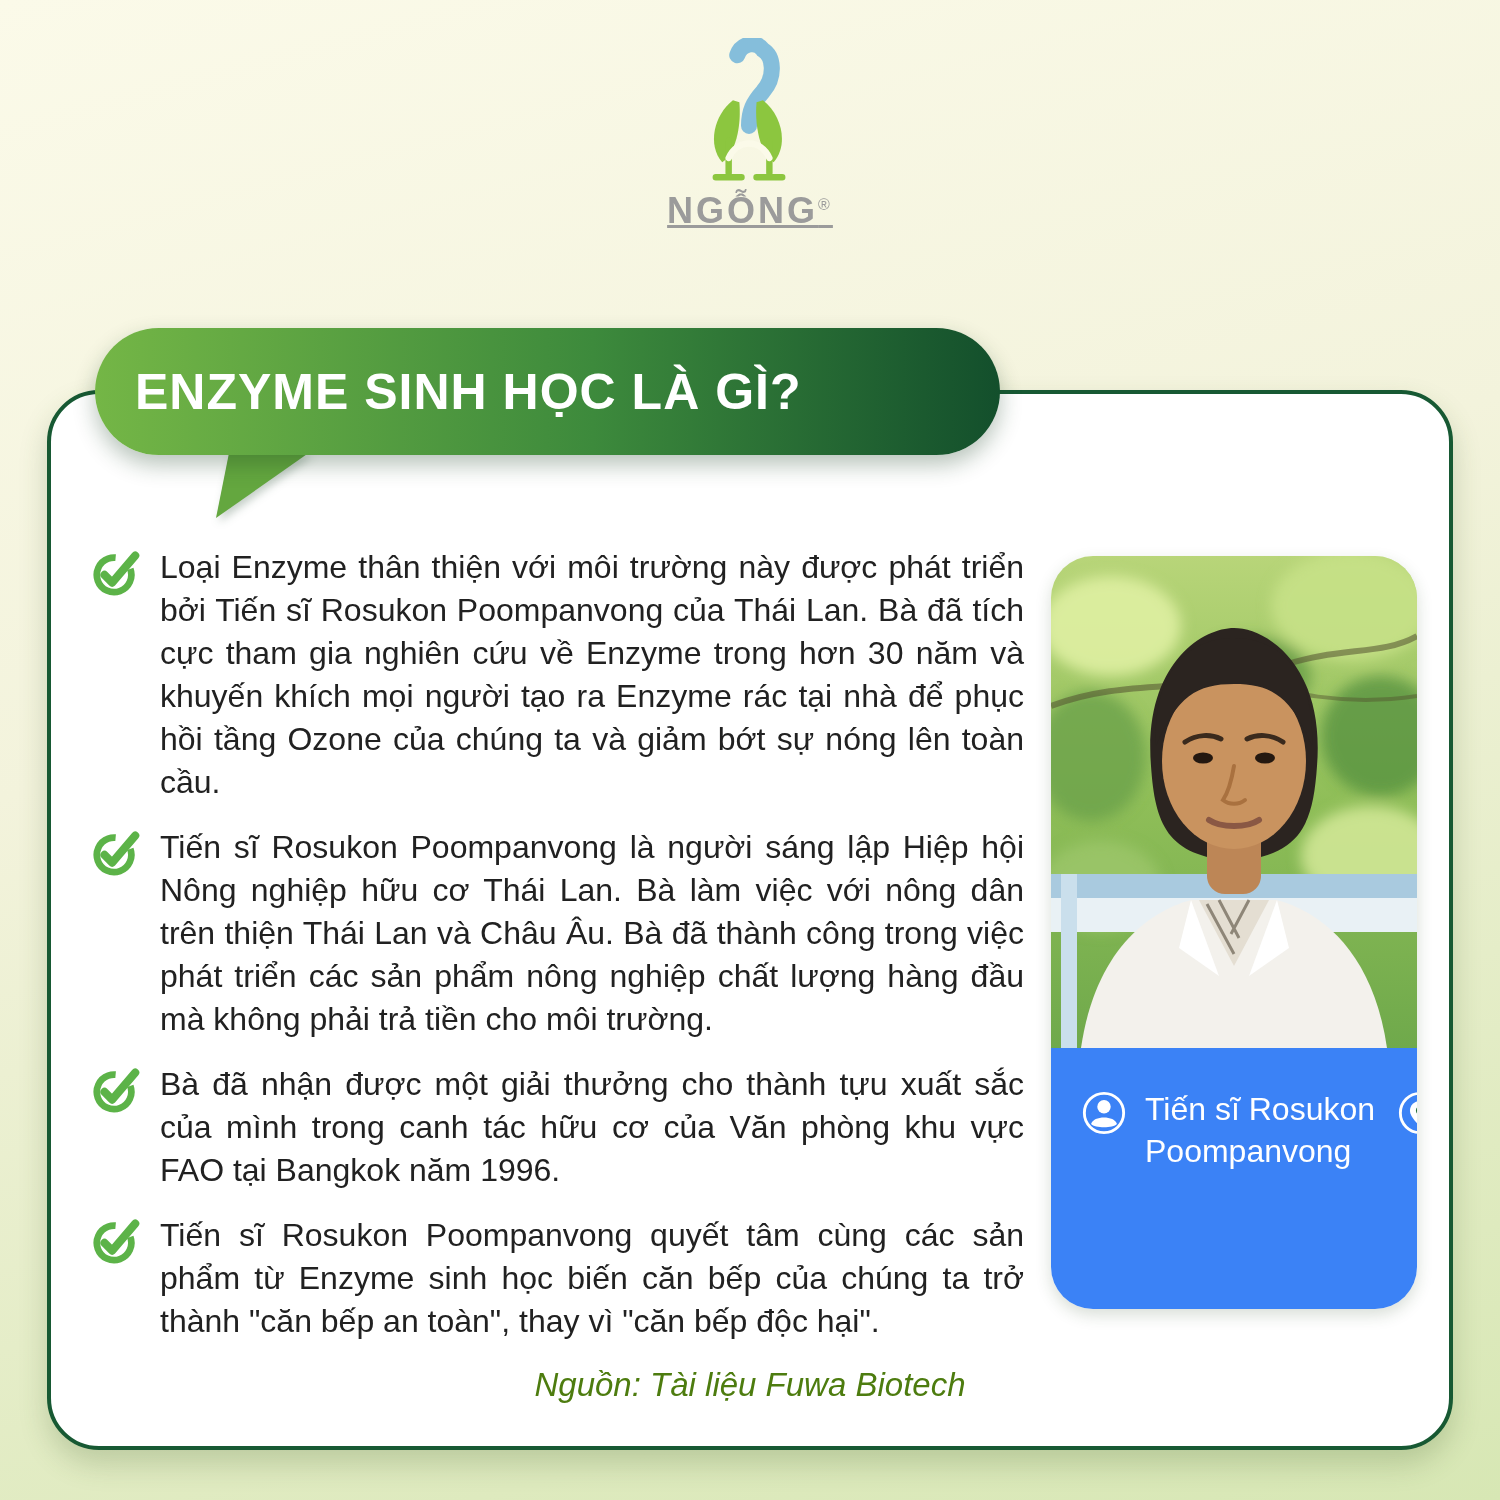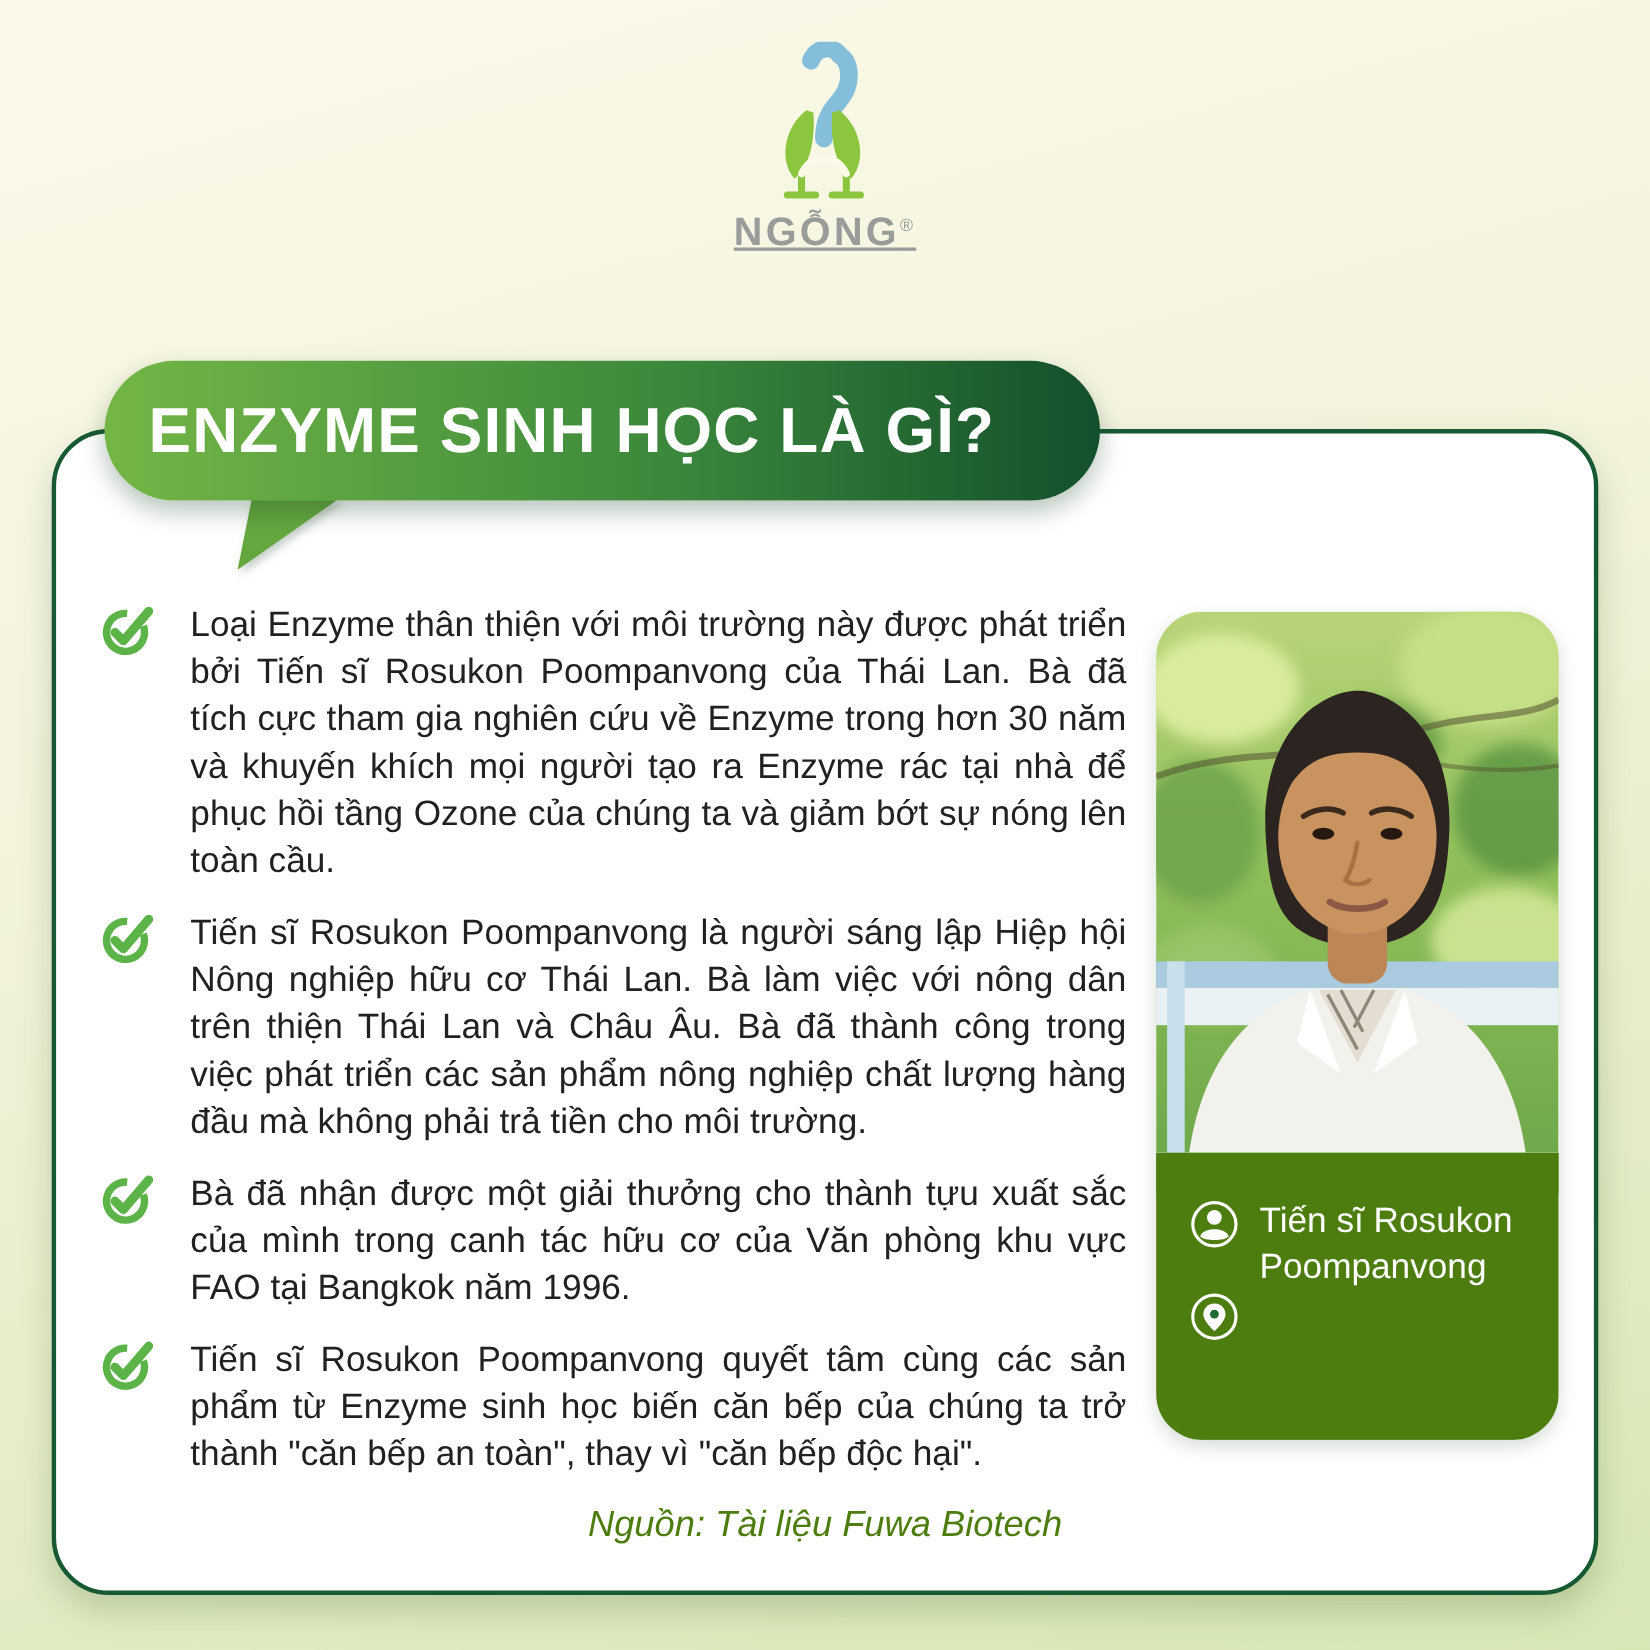--- a/index.html
+++ b/index.html
@@ -19,46 +19,46 @@
 
   
   .bubble {
     position:absolute; left:95px; top:328px; width:905px; height:127px;
     border-radius:64px;
     background:linear-gradient(90deg,#74b646 0%,#3d8a3c 55%,#134f2c 100%);
     display:flex; align-items:center; padding-left:40px;
     box-shadow:0 10px 22px rgba(20,60,30,.30);
     z-index:5;
   }
-  .bubble-text { color:#ffffff; font-size:58px; font-weight:700; letter-spacing:1px; white-space:nowrap; }
+  .bubble-text { color:#ffffff; font-size:50px; font-weight:700; letter-spacing:1px; white-space:nowrap; }
   .bubble-tail { position:absolute; left:208px; top:448px; z-index:4; filter:drop-shadow(3px 4px 4px rgba(20,60,30,.25)); }
 
   
   .card {
     position:absolute; left:47px; top:390px; width:1406px; height:1060px;
     background:#ffffff; border:4px solid #17593390; border:4px solid #175933;
     border-radius:52px; box-shadow:0 14px 28px rgba(60,90,40,.22);
     z-index:2;
   }
   .bullets { position:absolute; left:41px; top:152px; width:932px; }
-  .bullet-row { display:flex; align-items:flex-start; gap:33px; margin-bottom:22px; }
+  .bullet-row { display:flex; align-items:flex-start; gap:20px; margin-bottom:22px; }
   .bullet-row .chk { flex:0 0 48px; margin-top:2px; }
   .bullet-text {
     font-size:32px; line-height:43px; color:#212121; text-align:justify; width:868px;
   }
 
   
   .profile {
     position:absolute; left:1000px; top:162px; width:366px; height:753px;
     border-radius:42px; overflow:hidden; display:flex; flex-direction:column;
     box-shadow:0 6px 16px rgba(40,70,35,.18);
   }
   .photo { height:492px; flex:0 0 492px; }
   .photo svg { display:block; width:100%; height:100%; }
-  .info { flex:1; background:#4d7c0f; padding:40px 28px 0 30px; display:flex; flex-direction:column; }
+  .info { flex:1; background:#3b82f6; padding:40px 28px 0 30px; display:flex; flex-direction:row; }
   .info-row { display:flex; align-items:flex-start; gap:18px; color:#ffffff; }
   .info-row .ic { flex:0 0 46px; margin-top:2px; }
   .info-text { font-size:32px; line-height:42px; font-weight:400; width:252px; }
 
   
   .source {
     position:absolute; left:0; right:0; bottom:42px; text-align:center;
     font-size:33px; font-style:italic; color:#4d7c0f; font-weight:400;
   }
 </style>

